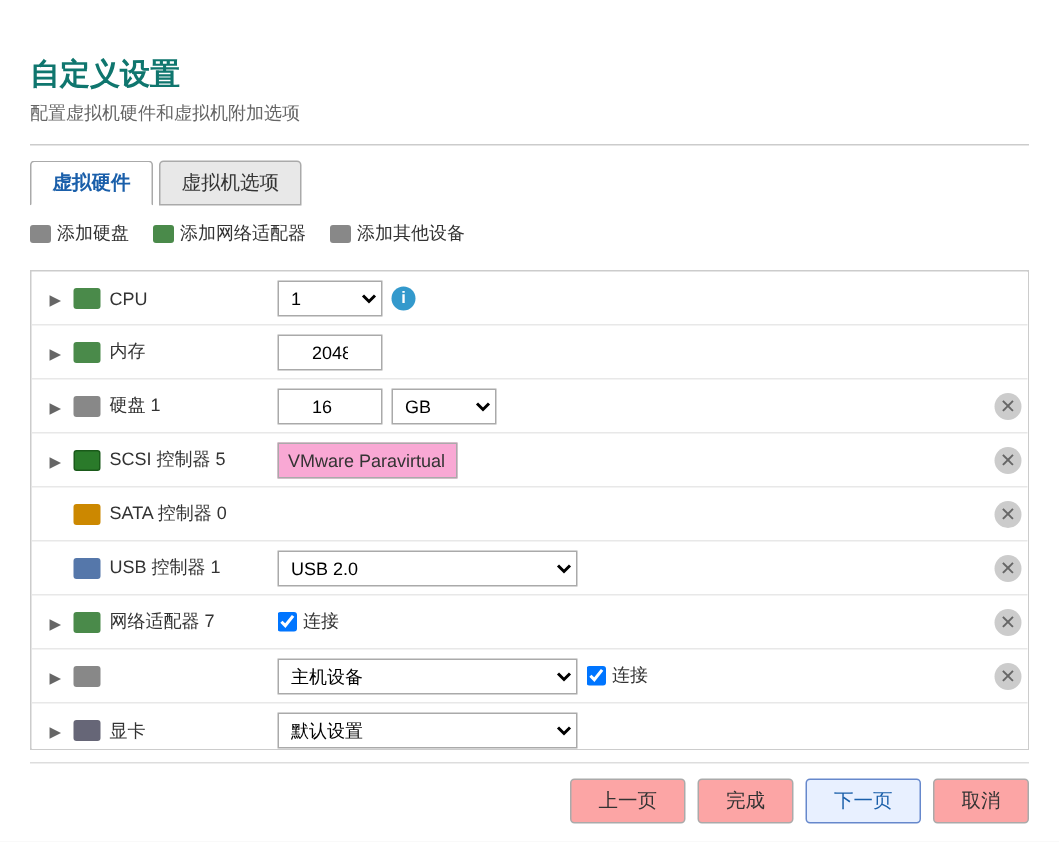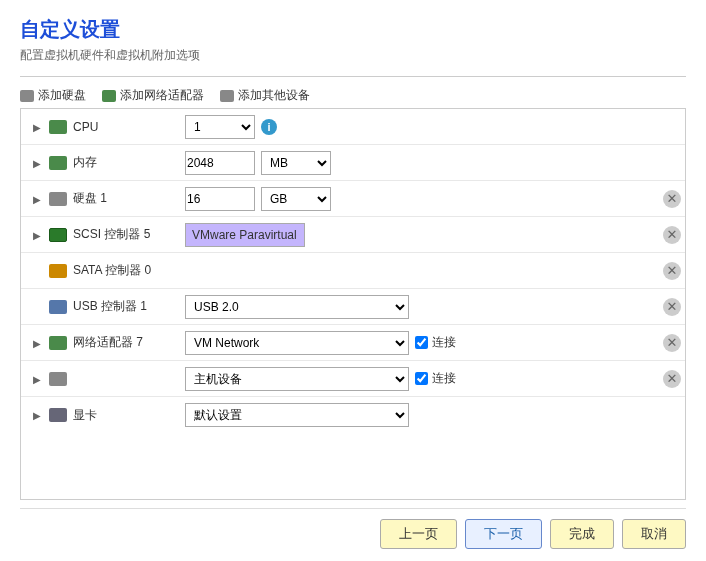--- a/index.html
+++ b/index.html
@@ -16,22 +16,23 @@
       background: #fff;
       width: 706px;
       height: 561px;
       display: flex;
       flex-direction: column;
       padding: 16px 20px 0 20px;
     }
     .page-title {
       font-size: 20px;
       font-weight: bold;
-      color: #1d4ed8;
+      color: #0f766e;
       margin-bottom: 4px;
+      margin-top: 20px;
     }
     .page-subtitle {
       font-size: 12px;
       color: #666;
       margin-bottom: 12px;
     }
     .divider {
       border: none;
       border-top: 1px solid #ccc;
       margin-bottom: 10px;
@@ -53,21 +54,21 @@
     .tab.active {
       background: #fff;
       border-bottom: 1px solid #fff;
       font-weight: bold;
       color: #1a5faa;
     }
     .toolbar {
       display: flex;
       align-items: center;
       gap: 16px;
-      margin-bottom: 4px;
+      margin-bottom: 16px;
       font-size: 12px;
     }
     .toolbar-btn {
       display: flex;
       align-items: center;
       gap: 4px;
       cursor: pointer;
       color: #333;
       font-size: 12px;
     }
@@ -120,44 +121,44 @@
     .icon-vga { background: #667; }
     .hw-controls {
       display: flex;
       align-items: center;
       gap: 6px;
       flex: 1;
       padding: 4px 0;
     }
     .hw-input {
       border: 1px solid #aaa;
-      padding: 3px 1px;
+      padding: 3px 22px;
       font-size: 12px;
       width: 70px;
       height: 24px;
     }
     .hw-select {
       border: 1px solid #aaa;
       padding: 2px 4px;
       font-size: 12px;
       height: 24px;
       background: #fff;
     }
     .hw-select-wide {
-      width: 224px;
+      width: 200px;
     }
     .hw-select-small {
       width: 70px;
     }
     .hw-text {
       font-size: 12px;
       color: #333;
       padding: 3px 6px;
       border: 1px solid #aaa;
-      background: #c4b5fd;
+      background: #f9a8d4;
       height: 24px;
       display: flex;
       align-items: center;
       min-width: 120px;
     }
     .info-icon {
       display: inline-flex;
       align-items: center;
       justify-content: center;
       width: 16px;
@@ -197,21 +198,21 @@
       align-items: center;
       gap: 8px;
       padding: 10px 0 12px 0;
       border-top: 1px solid #ddd;
       margin-top: 8px;
     }
     .footer-btn {
       padding: 5px 18px;
       font-size: 13px;
       border: 1px solid #aaa;
-      background: #fef9c3;
+      background: #fca5a5;
       cursor: pointer;
       border-radius: 3px;
       color: #333;
     }
     .footer-btn.primary {
       background: #e8f0ff;
       border-color: #6688cc;
       color: #1a5faa;
     }
     
@@ -221,20 +222,24 @@
   </style>
 </head>
 <body>
 
 <div class="main-container">
 
   <div class="page-title">自定义设置</div>
   <div class="page-subtitle">配置虚拟机硬件和虚拟机附加选项</div>
   <hr class="divider">
 
+  <div class="tab-bar">
+    <div class="tab active">虚拟硬件</div>
+    <div class="tab">虚拟机选项</div>
+  </div>
 
   <div class="toolbar">
     <div class="toolbar-btn">
       <span class="hw-icon icon-hdd" style="width:14px;height:12px;"></span>
       <span>添加硬盘</span>
     </div>
     <div class="toolbar-btn">
       <span class="hw-icon icon-net" style="width:14px;height:12px;"></span>
       <span>添加网络适配器</span>
     </div>
@@ -261,23 +266,20 @@
     </div>
 
     <div class="hw-row">
       <div class="hw-label">
         <span class="expand-arrow">▶</span>
         <span class="hw-icon icon-ram"></span>
         <span>内存</span>
       </div>
       <div class="hw-controls">
         <input class="hw-input" type="text" value="2048" style="">
-        <select class="hw-select hw-select-small">
-          <option>MB</option><option>GB</option>
-        </select>
       </div>
     </div>
 
     <div class="hw-row">
       <div class="hw-label">
         <span class="expand-arrow">▶</span>
         <span class="hw-icon icon-hdd"></span>
         <span>硬盘 1</span>
       </div>
       <div class="hw-controls">
@@ -326,23 +328,20 @@
       </div>
     </div>
 
     <div class="hw-row">
       <div class="hw-label">
         <span class="expand-arrow">▶</span>
         <span class="hw-icon icon-net"></span>
         <span>网络适配器 7</span>
       </div>
       <div class="hw-controls">
-        <select class="hw-select hw-select-wide">
-          <option>VM Network</option><option>Host-Only</option><option>Bridged</option>
-        </select>
         <label class="checkbox-label">
           <input type="checkbox" checked="" style="">
           <span>连接</span>
         </label>
         <span class="remove-icon">✕</span>
       </div>
     </div>
 
     <div class="hw-row">
       <div class="hw-label">
@@ -371,17 +370,17 @@
         <select class="hw-select hw-select-wide">
           <option>默认设置</option><option>自定义</option>
         </select>
       </div>
     </div>
 
   </div>
 
   <div class="footer">
     <button class="footer-btn">上一页</button>
+    <button class="footer-btn">完成</button>
     <button class="footer-btn primary">下一页</button>
-    <button class="footer-btn">完成</button>
     <button class="footer-btn">取消</button>
   </div>
 </div>
 
 </body></html>

